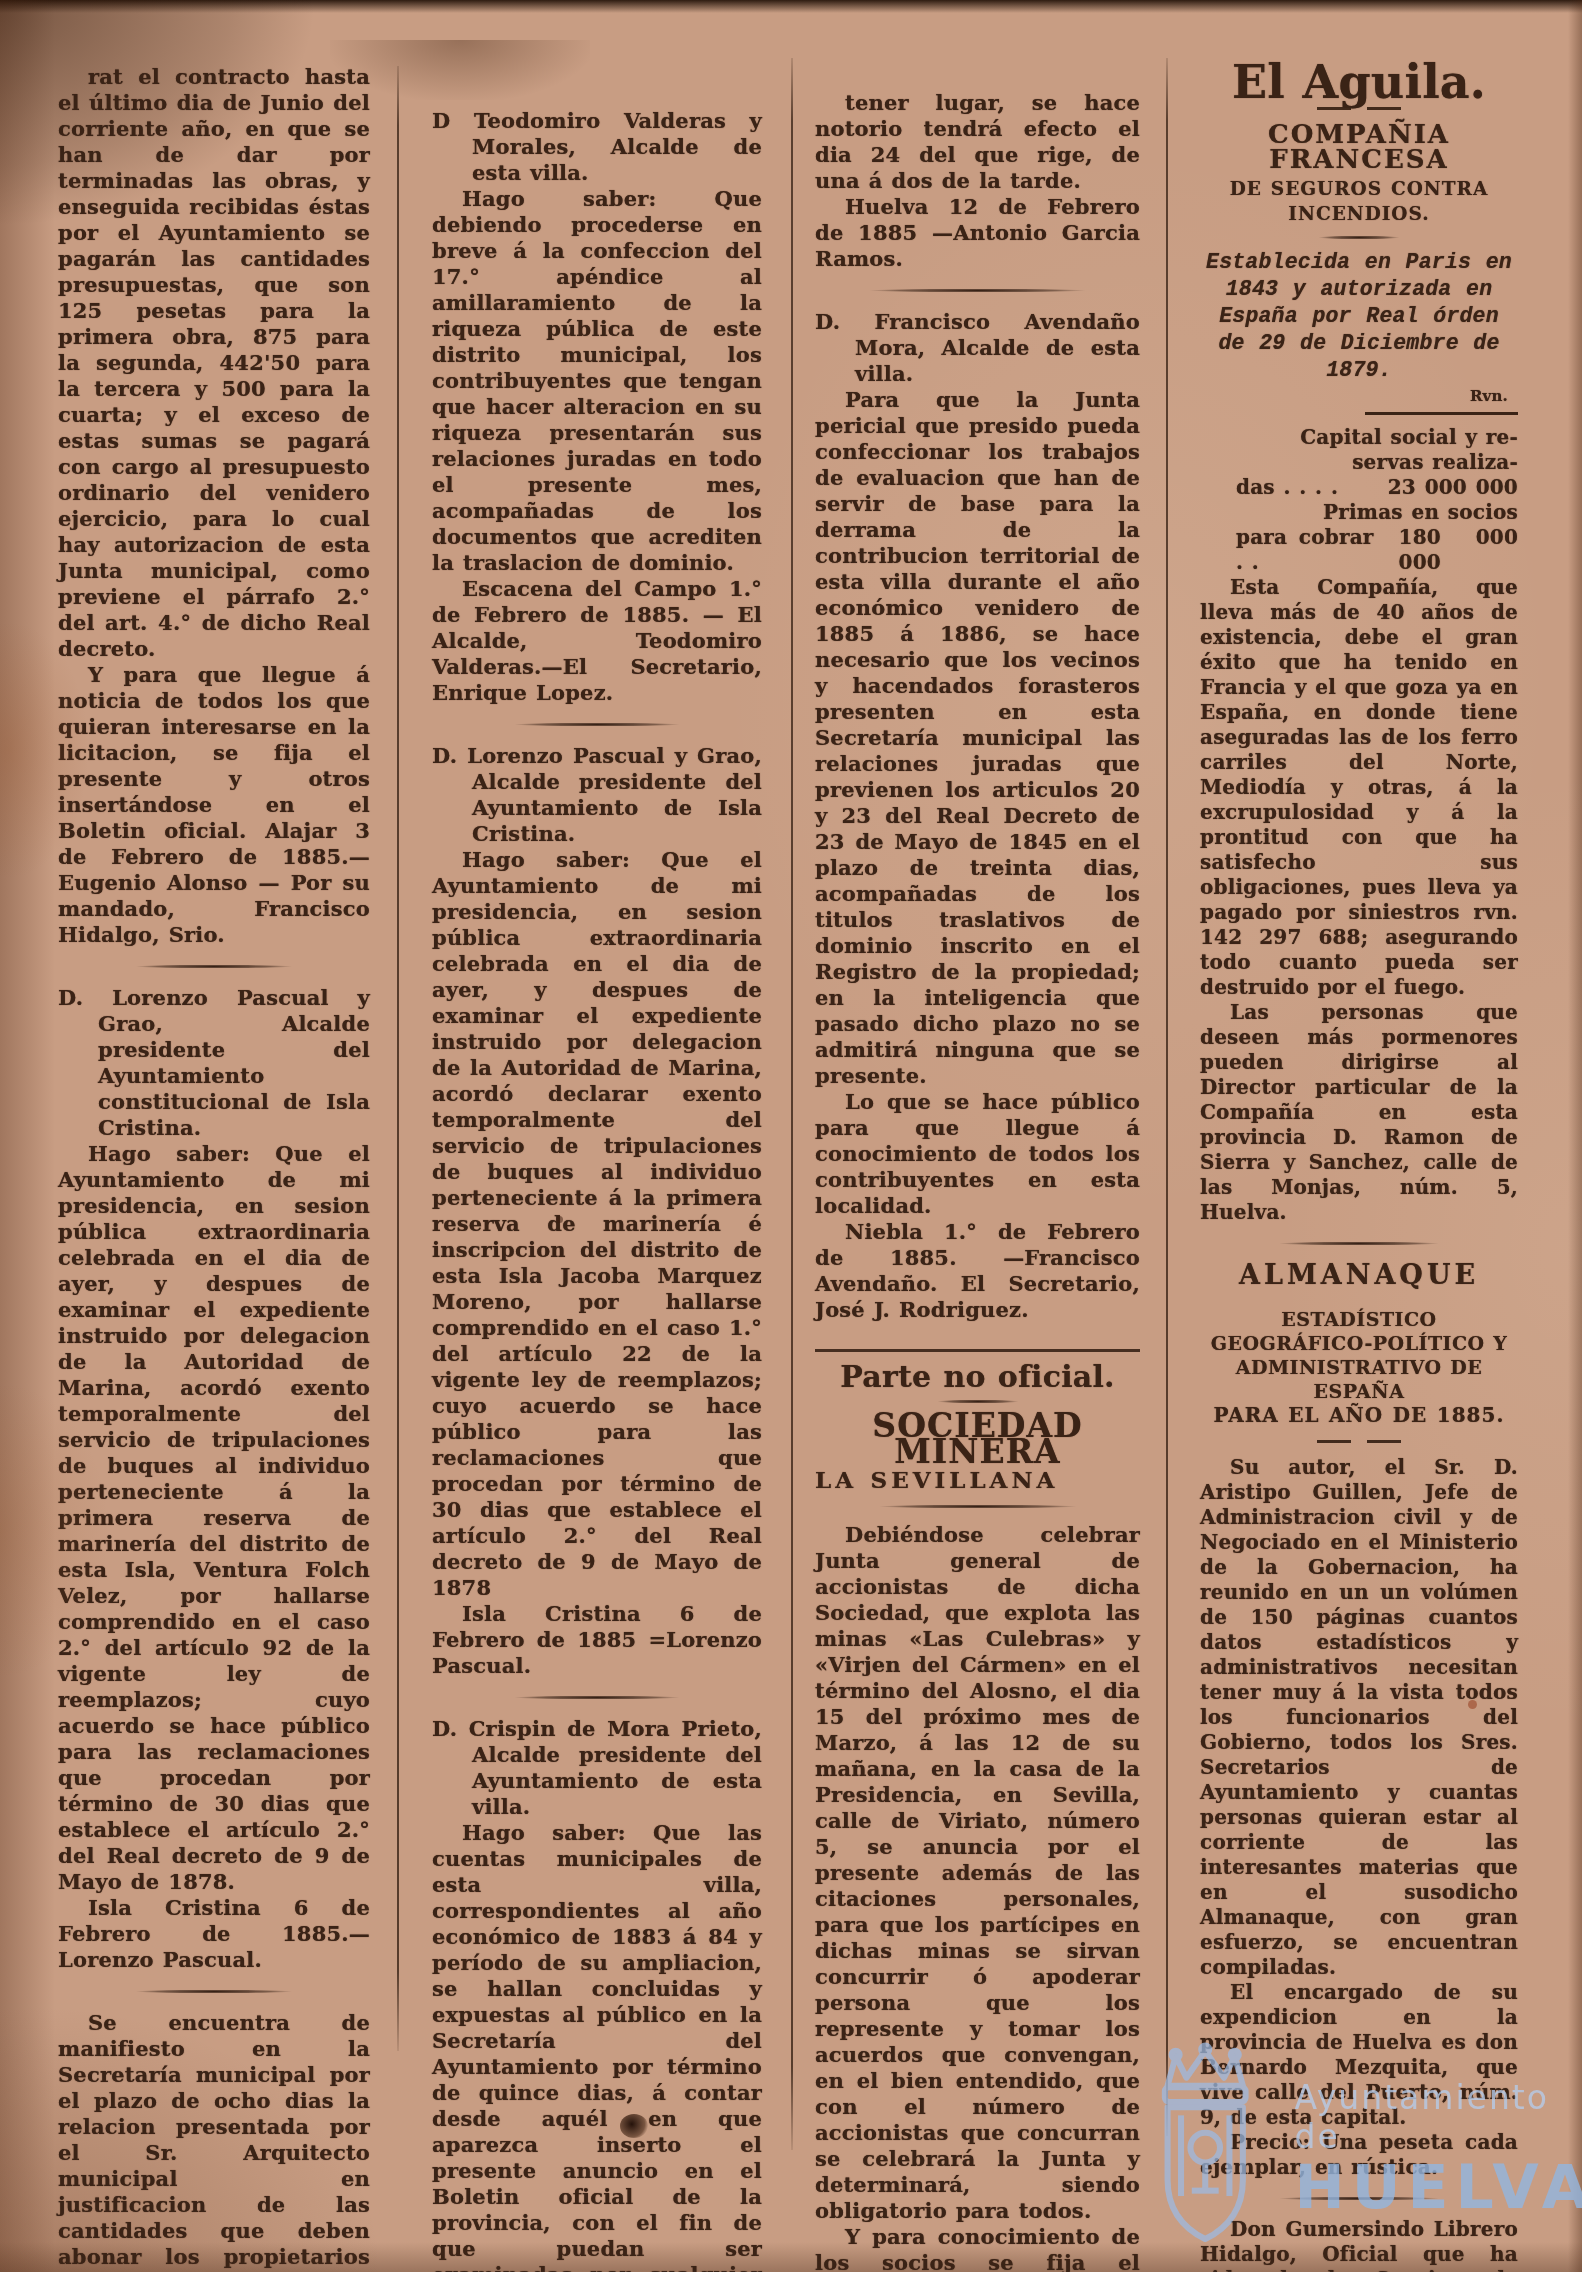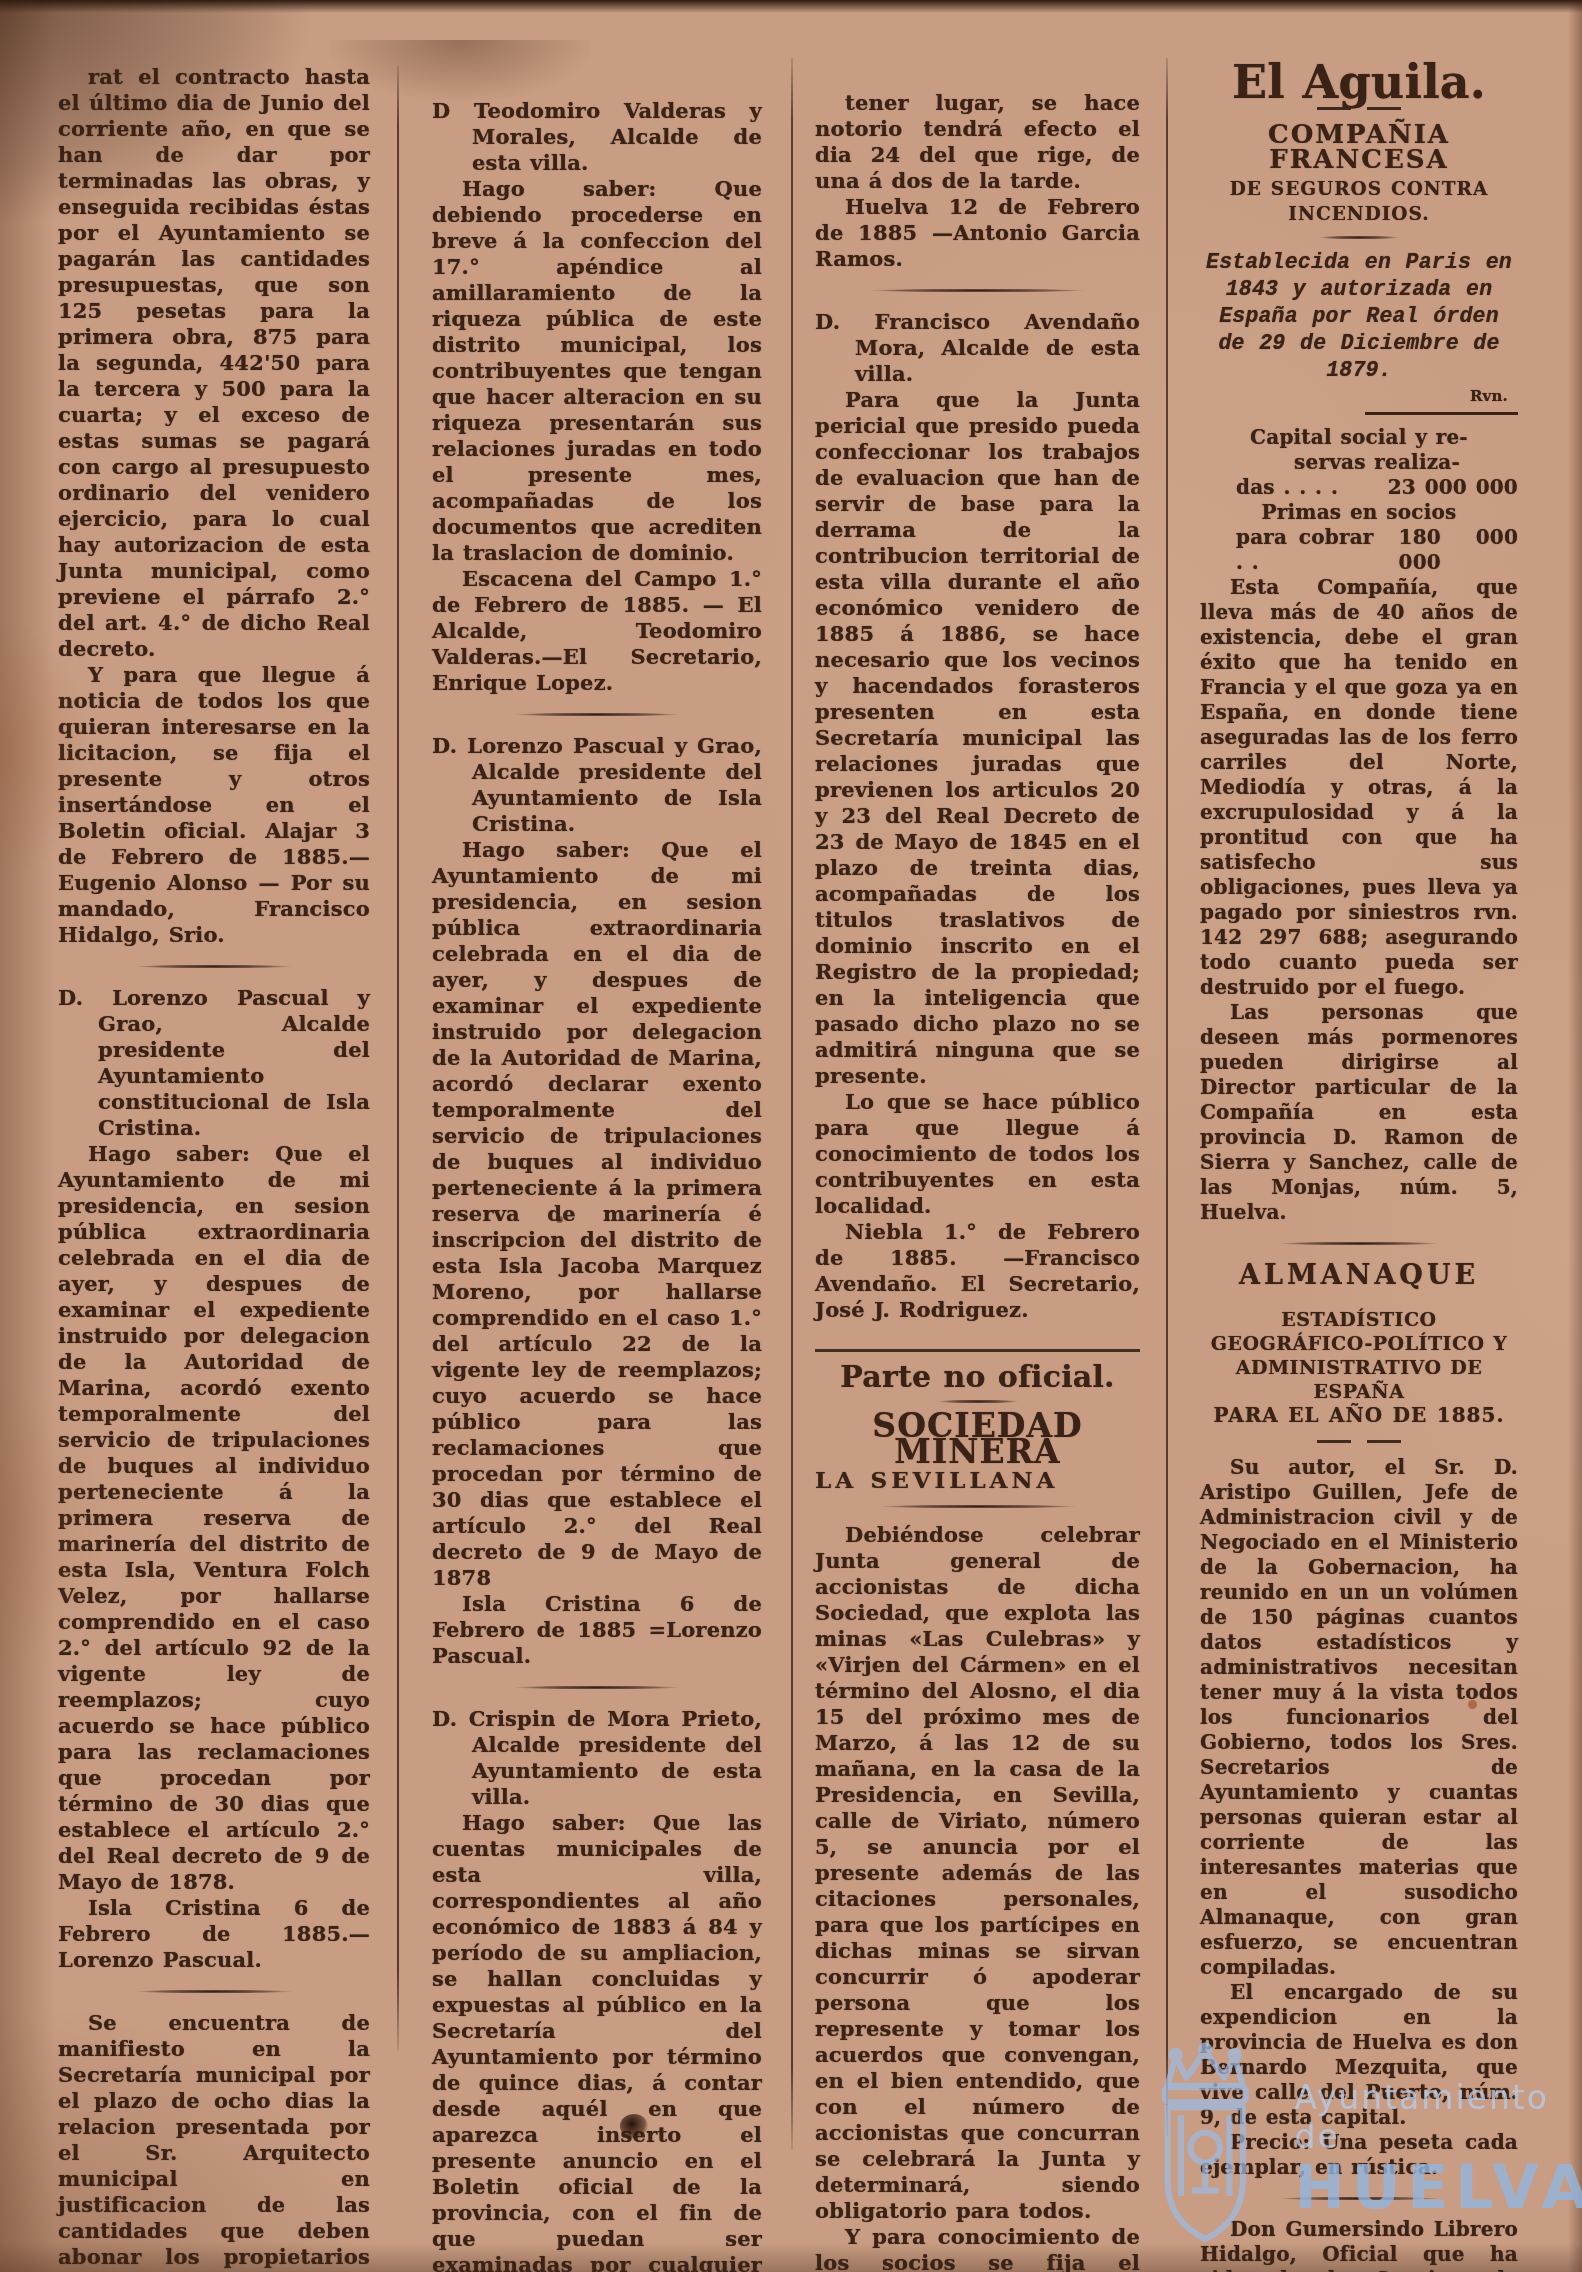--- a/index.html
+++ b/index.html
@@ -21,21 +21,21 @@
   .stain{position:absolute;pointer-events:none;}
   .vrule{position:absolute;width:2px;
     background:linear-gradient(180deg, rgba(42,22,10,.15), rgba(42,22,10,.7) 3%, rgba(42,22,10,.72) 96%, rgba(42,22,10,.1));}
   
   .col{position:absolute;color:#3a2316;text-align:justify;font-weight:700;
        text-shadow:0 0 1px rgba(62,36,22,.8);word-spacing:1.5px;letter-spacing:.2px;}
   .c123{font-size:21px;line-height:26px;}
   .c4{font-size:20px;line-height:25px;}
   .col p{margin:0;}
   p.body{text-indent:30px;}
-  p.lead{padding-left:40px;text-indent:-40px;margin-top:6px;}
+  p.lead{padding-left:40px;text-indent:-40px;margin-top:16px;}
   
   .divider{height:3px;margin:17px auto;width:56%;border-radius:50%;
     background:radial-gradient(ellipse 52% 100% at 50% 50%, rgba(38,19,9,.9), rgba(38,19,9,.45) 62%, transparent 86%);}
   .divider.wide{width:74%;}
   .divider.short{width:90px;margin:10px auto;}
   .divider.med{width:220px;margin:12px auto;}
   .hrule{height:2px;background:rgba(42,22,10,.82);}
   .hrule.strong{height:3px;margin:26px 0 10px;}
   
   h1,h2,h3{margin:0;font-weight:700;}
@@ -43,21 +43,21 @@
   .socminera{font-size:33px;text-align:center;letter-spacing:1px;margin:8px 0 2px;}
   .sevillana{font-size:23px;text-align:left;letter-spacing:4px;margin:0 0 4px;}
   .aguila{font-size:46px;text-align:center;margin:0;}
   .dash2{width:84px;height:3px;margin:12px auto;
     background:linear-gradient(90deg, rgba(42,22,10,.85) 0 34px, transparent 34px 50px, rgba(42,22,10,.85) 50px 84px);}
   .comp1{font-size:26px;text-align:center;letter-spacing:2px;margin:4px 0 0;}
   .comp2{font-size:18.5px;text-align:center;letter-spacing:1px;margin:4px 0 6px;}
   .estab{font-style:italic;font-size:21.5px;line-height:27px;text-align:center;margin:12px 2px 8px;font-family:Liberation Mono, monospace;}
   .rvn{text-align:right;font-size:15px;padding-right:10px;margin:2px 0 0;}
   .rvnrule{height:3px;background:rgba(42,22,10,.9);margin:3px 0 10px 52%;}
-  .finline{text-align:center;}
+  .finline{text-align:right;}
   .finind{padding-left:36px;}
   .finrow{display:flex;justify-content:space-between;gap:25px;}
   .alm1{font-size:27px;text-align:center;letter-spacing:4px;margin:10px 0 20px;}
   .alm2{font-size:19px;line-height:24px;text-align:center;letter-spacing:.5px;margin:0;}
   .alm3{font-size:20px;text-align:center;letter-spacing:1px;margin:4px 0 4px;}
   
   .wm{position:absolute;left:1138px;top:2040px;display:flex;align-items:center;gap:22px;opacity:.8;pointer-events:none;}
   .wm-shield{width:138px;height:226px;}
   .wm-text{font-family:"DejaVu Sans", sans-serif;color:#a9c4e6;padding-bottom:10px;}
   .wm-line1{font-size:33px;font-weight:400;letter-spacing:2px;color:#b6cbe8;}

